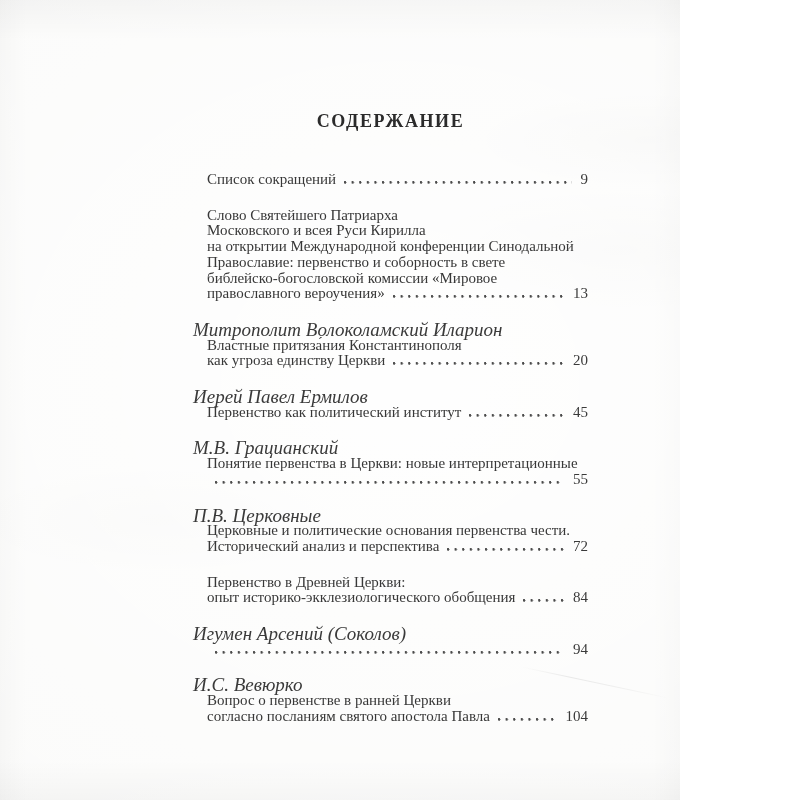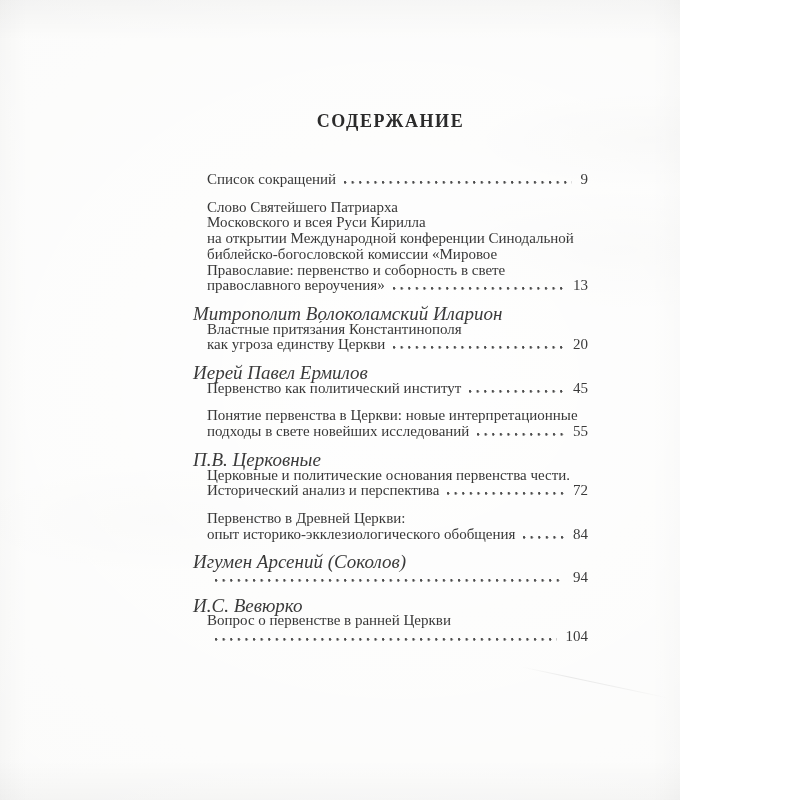--- a/index.html
+++ b/index.html
@@ -41,21 +41,21 @@
   .title {
     text-align: center;
     font-size: 18px;
     line-height: 22px;
     font-weight: bold;
     letter-spacing: 1.6px;
     color: #2b2b2b;
     margin: 0 0 40px 0;
   }
   .entry { margin: 0; }
-  .entry + .entry { margin-top: 12px; }
+  .entry + .entry { margin-top: 20px; }
   .author {
     font-style: italic;
     font-size: 19px;
     line-height: 15.7px;
     color: #3a3a3a;
   }
   .line {
     padding-left: 14px;
     font-size: 15px;
     line-height: 15.7px;
@@ -94,22 +94,22 @@
         <span class="txt">Список сокращений</span>
         <span class="dots"></span>
         <span class="page">9</span>
       </div>
     </div>
 
     <div class="entry">
       <div class="line">Слово Святейшего Патриарха</div>
       <div class="line">Московского и всея Руси Кирилла</div>
       <div class="line">на открытии Международной конференции Синодальной</div>
+      <div class="line">Православие: первенство и соборность в свете</div>
       <div class="line">библейско-богословской комиссии «Мировое</div>
-      <div class="line">Православие: первенство и соборность в свете</div>
       <div class="line lastline">
         <span class="txt">православного вероучения»</span>
         <span class="dots"></span>
         <span class="page">13</span>
       </div>
     </div>
 
     <div class="entry">
       <div class="author">Митрополит Волоколамский Иларион</div>
       <div class="line">Властные притяза́ния Константинополя</div>
@@ -123,23 +123,23 @@
     <div class="entry">
       <div class="author">Иерей Павел Ермилов</div>
       <div class="line lastline">
         <span class="txt">Первенство как политический институт</span>
         <span class="dots"></span>
         <span class="page">45</span>
       </div>
     </div>
 
     <div class="entry">
+      <div class="author">М.В. Грацианский</div>
       <div class="line">Понятие первенства в Церкви: новые интерпретационные</div>
       <div class="line lastline">
-        <span class="txt">подходы в свете новейших исследований</span>
         <span class="dots"></span>
         <span class="page">55</span>
       </div>
     </div>
 
     <div class="entry">
       <div class="author">П.В. Церковные</div>
       <div class="line">Церковные и политические основания первенства чести.</div>
       <div class="line lastline">
         <span class="txt">Исторический анализ и перспектива</span>
@@ -162,20 +162,21 @@
       <div class="line lastline">
         <span class="dots"></span>
         <span class="page">94</span>
       </div>
     </div>
 
     <div class="entry">
       <div class="author">И.С. Вевюрко</div>
       <div class="line">Вопрос о первенстве в ранней Церкви</div>
       <div class="line lastline">
+        <span class="txt">согласно посланиям святого апостола Павла</span>
         <span class="dots"></span>
         <span class="page">104</span>
       </div>
     </div>
 
 
   </div>
 </div>
 
 </body></html>

